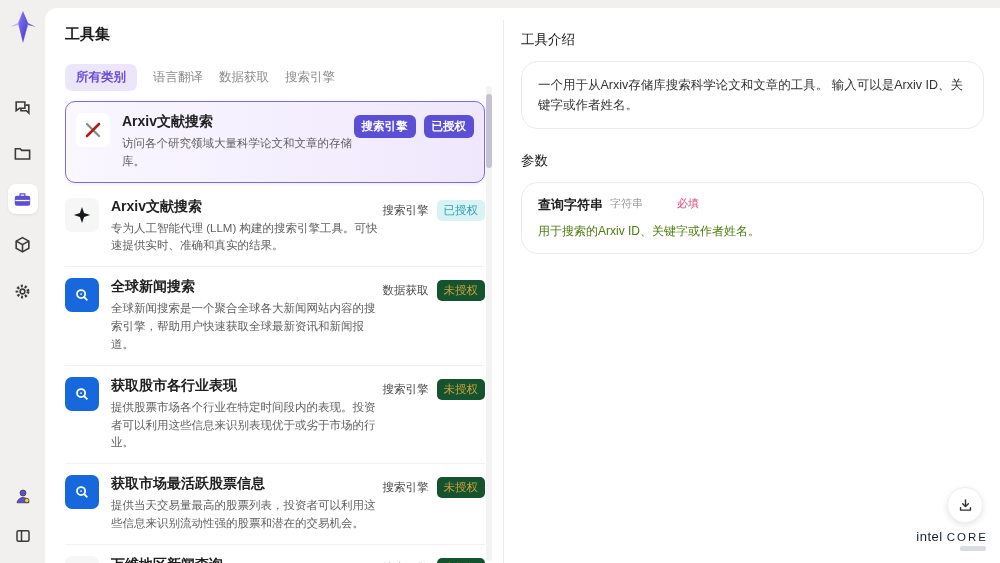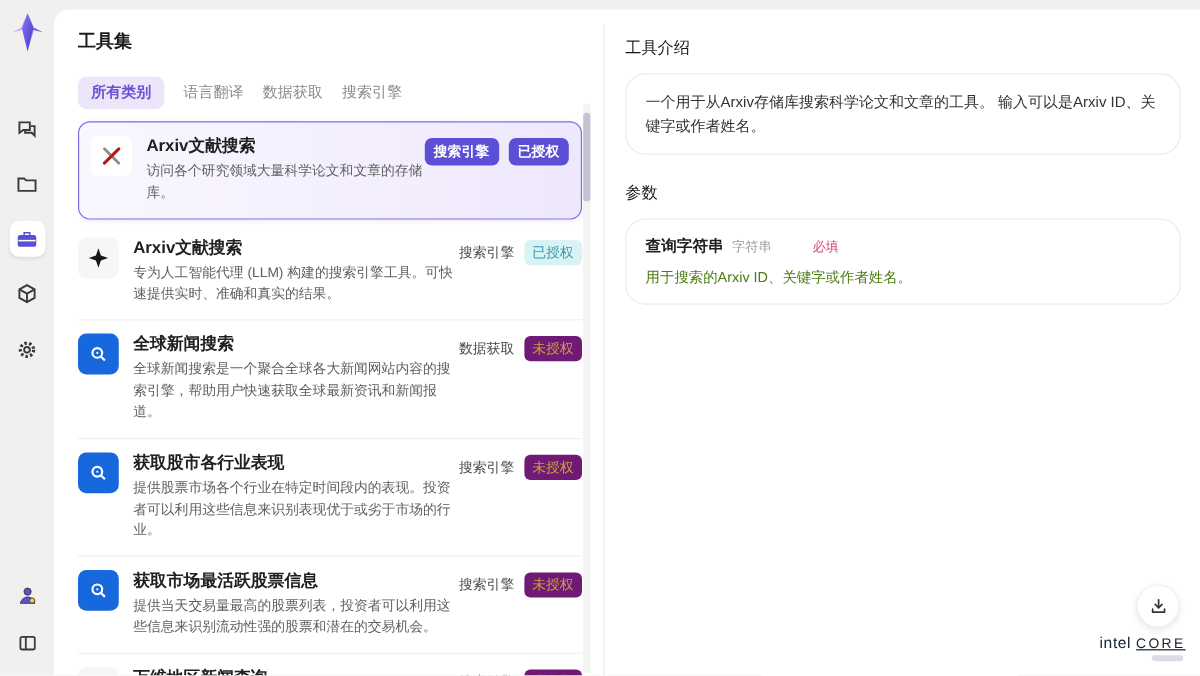--- a/index.html
+++ b/index.html
@@ -41,47 +41,47 @@
   .tool-icon.white { background:#ffffff; }
   .tool-icon.blue { background:#1668dc; }
   .tool-body { margin-left:12px; flex:1; min-width:0; max-width:288px; }
   .tool-name { font-size:14px; font-weight:bold; color:#202020; }
   .tool-desc { font-size:11.5px; color:#5f5f5f; line-height:1.55; margin-top:4px; }
   .tool-badges { margin-left:auto; display:flex; gap:8px; align-items:center; padding-top:2px; }
   .badge { font-size:11.5px; white-space:nowrap; }
   .badge.solid { background:#5b4fd6; color:#ffffff; padding:4px 8px; border-radius:6px; font-weight:bold; }
   .badge.cat { color:#4a4a4a; }
   .badge.chip-ok { background:#d9f2f4; color:#2f9fb0; padding:3px 7px; border-radius:5px; }
-  .badge.chip-no { background:#701a75; color:#c9a13d; padding:3px 7px; border-radius:5px;text-align:center; }
+  .badge.chip-no { background:#14532d; color:#c9a13d; padding:3px 7px; border-radius:5px;text-align:center; }
 
   
   .scrollbar { position:absolute; left:441px; top:78px; bottom:2px; width:6px; background:#f3f3f3; border-radius:3px; }
   .scroll-thumb { position:absolute; top:8px; left:0; width:6px; height:74px; background:#c6c2d6; border-radius:3px; }
 
   
   .v-divider { position:absolute; left:458px; top:12px; bottom:0; width:1px; background:#ececec; }
 
   
   .right-pane { position:absolute; left:476px; top:0; right:16px; bottom:0; }
   .detail-title { font-size:15px; font-weight:bold; margin-top:17px; color:#1b1b1b; }
   .section-title { font-size:13.5px; font-weight:normal; margin-top:23px; color:#1b1b1b; }
   .card { border:1px solid #ebebeb; border-radius:17px; background:#fff; padding:13px 16px; margin-top:12px; }
   .intro-text { font-size:12.5px; color:#333; line-height:1.6; }
-  .param-head { display:flex; align-items:center; gap:7px; }
+  .param-head { display:flex; align-items:flex-start; gap:7px; }
   .param-name { font-size:13px; font-weight:bold; color:#202020; }
   .param-type { font-size:11px; color:#9a9a9a; }
   .param-required { font-size:11px; color:#e0457b;margin-left:27px; }
   .param-desc { font-size:12px; color:#4d7c0f; margin-top:9px; }
 
   
   .fab { position:absolute; right:17px; bottom:40px; width:36px; height:36px; border-radius:50%; background:#fff; border:1px solid #eee; box-shadow:0 2px 6px rgba(0,0,0,.10); display:flex; align-items:center; justify-content:center; cursor:pointer; }
   .intel-mark { position:absolute; right:12px; bottom:12px; text-align:right; color:#15212f; line-height:1; }
   .intel-row { font-size:13px; letter-spacing:.5px; }
   .intel-word { font-weight:normal;text-align:right; }
-  .intel-core { font-size:11.5px; letter-spacing:2px;text-decoration:underline; }
+  .intel-core { font-size:11.5px; letter-spacing:2px; }
   .intel-sub { width:26px; height:5px; background:#d9dde2; border-radius:2px; margin:3px 2px 0 auto; }
 </style>
 </head>
 <body>
 
 <div class="rail">
   <svg class="rail-logo" viewBox="0 0 30 34">
     <defs>
       <linearGradient id="lg1" x1="0" y1="0" x2="1" y2="1">
         <stop offset="0" stop-color="#8f7bf5"></stop>

